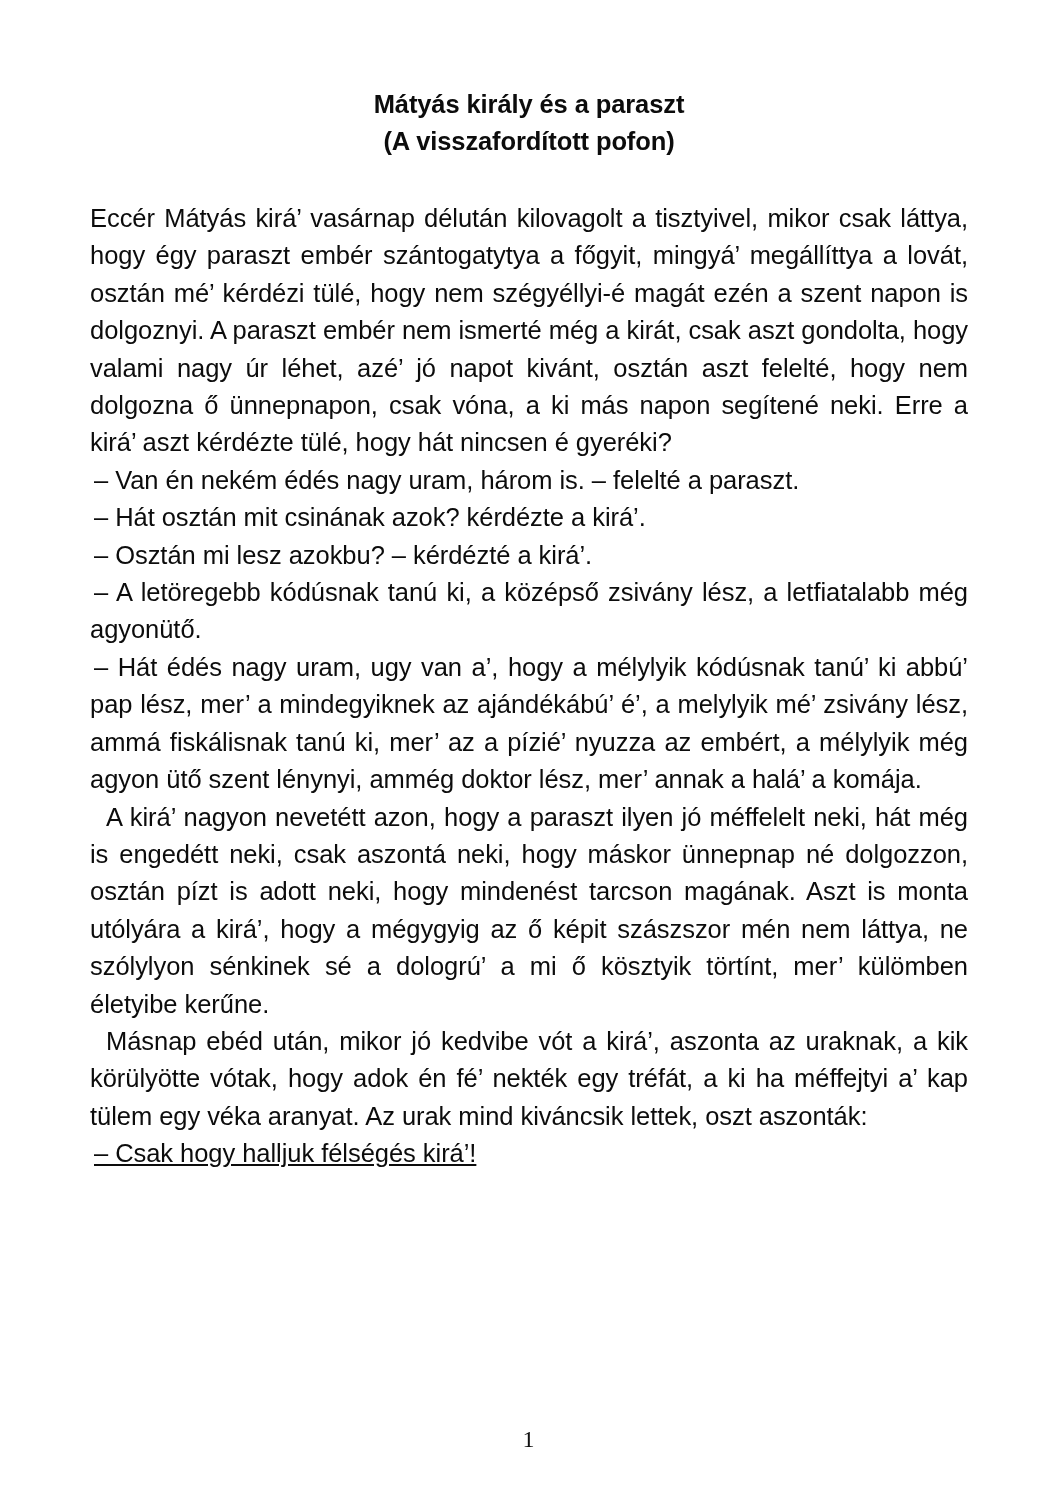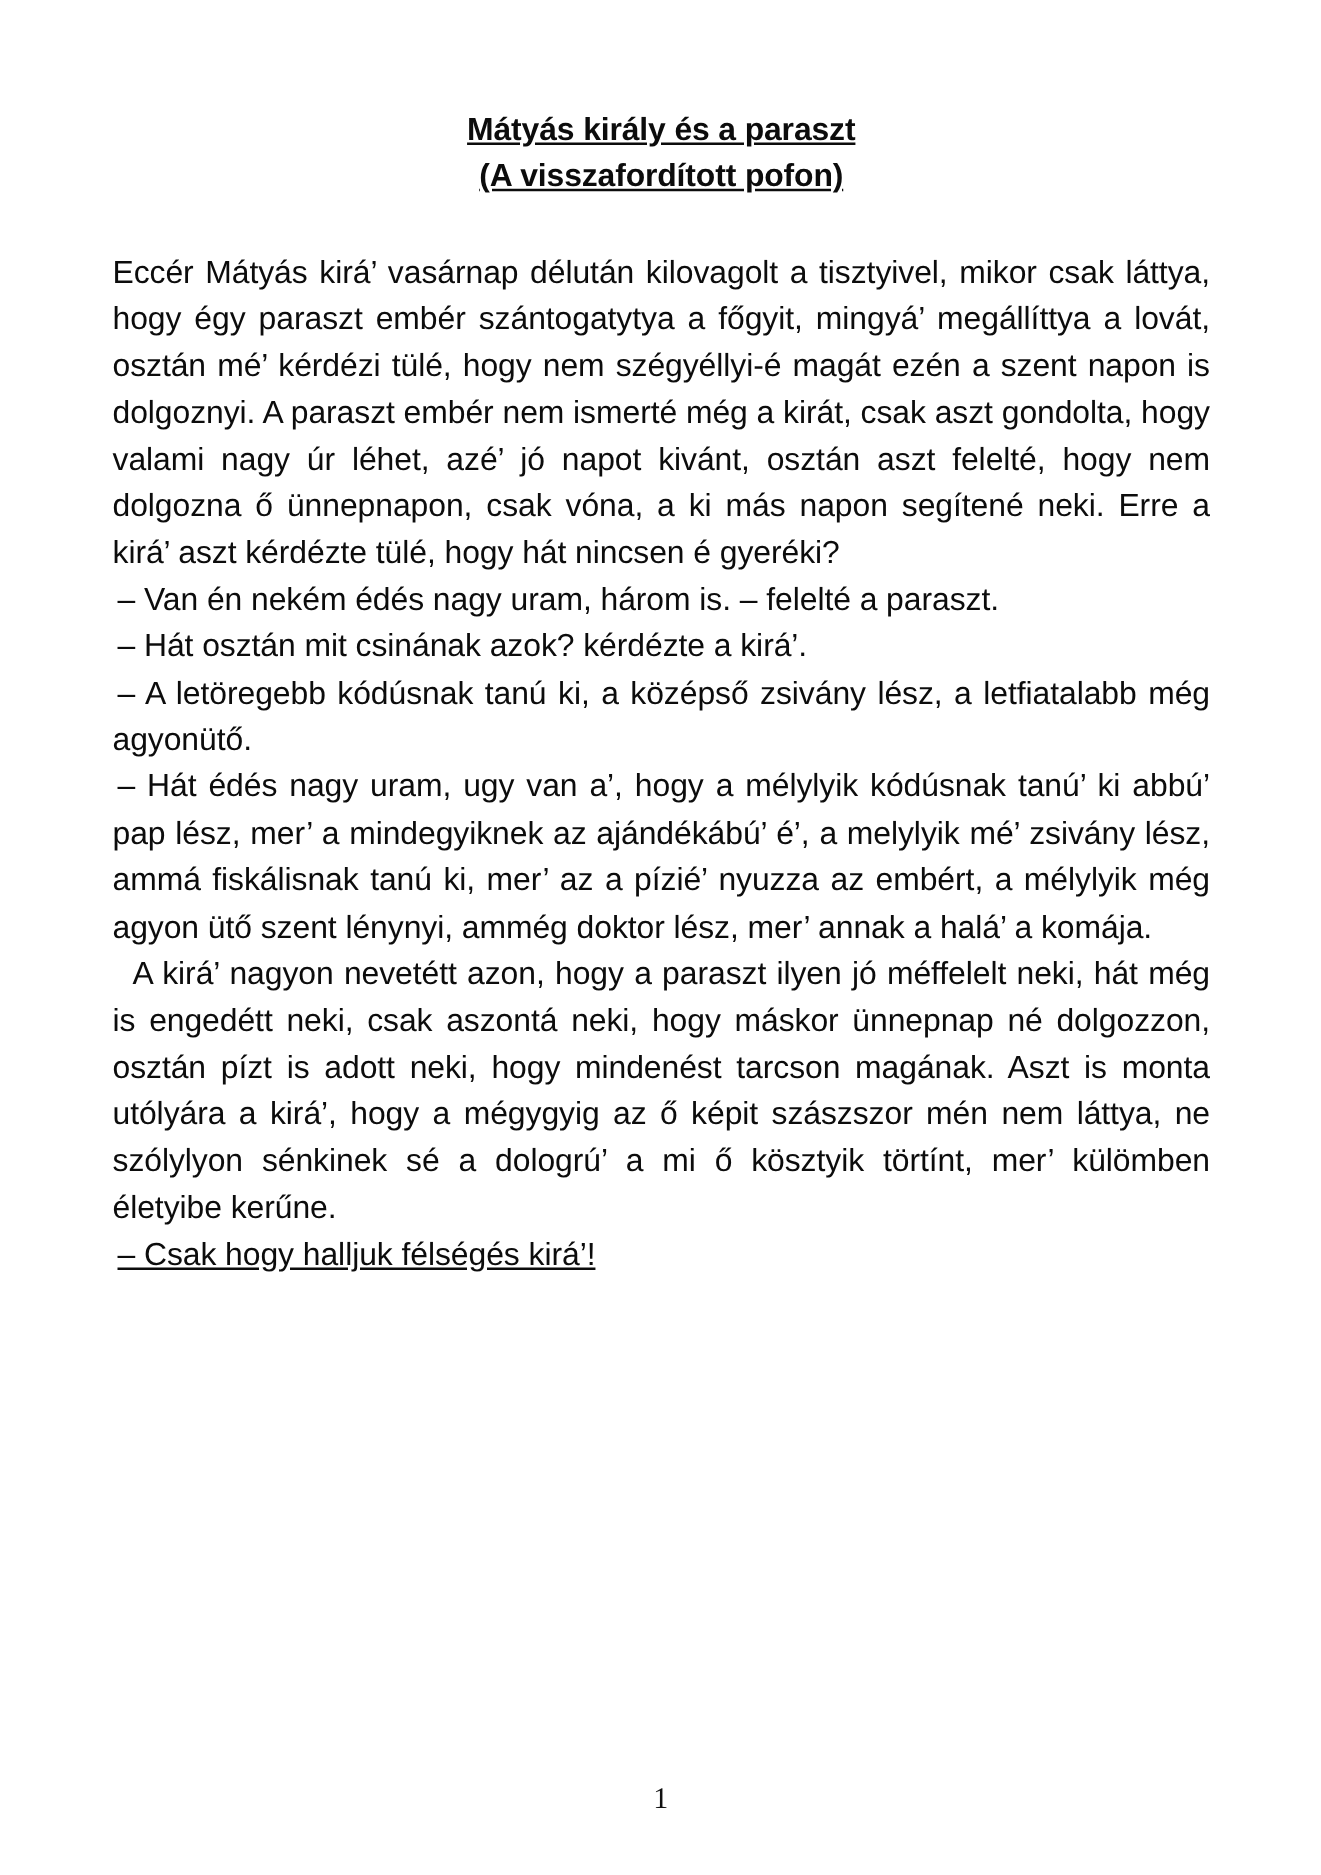--- a/index.html
+++ b/index.html
@@ -27,21 +27,20 @@
   }
   .title-block {
     padding-top: 86px;
     text-align: center;
   }
   .title-line {
     font-size: 25.5px;
     font-weight: bold;
     line-height: 37px;
     letter-spacing: -0.1px;
-    text-decoration: underline;
   }
   .body-block {
     margin-top: 40px;
   }
   p.para {
     margin: 0;
     font-size: 25.5px;
     line-height: 37.4px;
     text-align: justify;
     text-justify: inter-word;
@@ -81,23 +80,25 @@
 
     <div class="title-block">
       <div class="title-line">Mátyás király és a paraszt</div>
       <div class="title-line">(A visszafordított pofon)</div>
     </div>
 
     <div class="body-block">
       <p class="para">Eccér Mátyás kirá’ vasárnap délután kilovagolt a tisztyivel, mikor csak láttya, hogy égy paraszt embér szántogatytya a főgyit, mingyá’ megállíttya a lovát, osztán mé’ kérdézi tülé, hogy nem szégyéllyi-é magát ezén a szent napon is dolgoznyi. A paraszt embér nem ismerté még a kirát, csak aszt gondolta, hogy valami nagy úr léhet, azé’ jó napot kivánt, osztán aszt felelté, hogy nem dolgozna ő ünnepnapon, csak vóna, a ki más napon segítené neki. Erre a kirá’ aszt kérdézte tülé, hogy hát nincsen é gyeréki?</p>
       <p class="para dialogue">– Van én nekém édés nagy uram, három is. – felelté a paraszt.</p>
       <p class="para dialogue">– Hát osztán mit csinának azok? kérdézte a kirá’.</p>
+      <p class="para dialogue">– Osztán mi lesz azokbu? – kérdézté a kirá’.</p>
       <p class="para dialogue">– A letöregebb kódúsnak tanú ki, a középső zsivány lész, a letfiatalabb még agyonütő.</p>
       <p class="para dialogue">– Hát édés nagy uram, ugy van a’, hogy a mélylyik kódúsnak tanú’ ki abbú’ pap lész, mer’ a mindegyiknek az ajándékábú’ é’, a melylyik mé’ zsivány lész, ammá fiskálisnak tanú ki, mer’ az a pízié’ nyuzza az embért, a mélylyik még agyon ütő szent lénynyi, ammég doktor lész, mer’ annak a halá’ a komája.</p>
       <p class="para indent">A kirá’ nagyon nevetétt azon, hogy a paraszt ilyen jó méffelelt neki, hát még is engedétt neki, csak aszontá neki, hogy máskor ünnepnap né dolgozzon, osztán pízt is adott neki, hogy mindenést tarcson magának. Aszt is monta utólyára a kirá’, hogy a mégygyig az ő képit szászszor mén nem láttya, ne szólylyon sénkinek sé a dologrú’ a mi ő kösztyik törtínt, mer’ külömben életyibe kerűne.</p>
+      <p class="para indent">Másnap ebéd után, mikor jó kedvibe vót a kirá’, aszonta az uraknak, a kik körülyötte vótak, hogy adok én fé’ nekték egy tréfát, a ki ha méffejtyi a’ kap tülem egy véka aranyat. Az urak mind kiváncsik lettek, oszt aszonták:</p>
       <p class="para dialogue nojust">– Csak hogy halljuk félségés kirá’!</p>
     </div>
 
   </div>
 
   <div class="pagenum">1</div>
 
 </div>
 
 </body></html>

